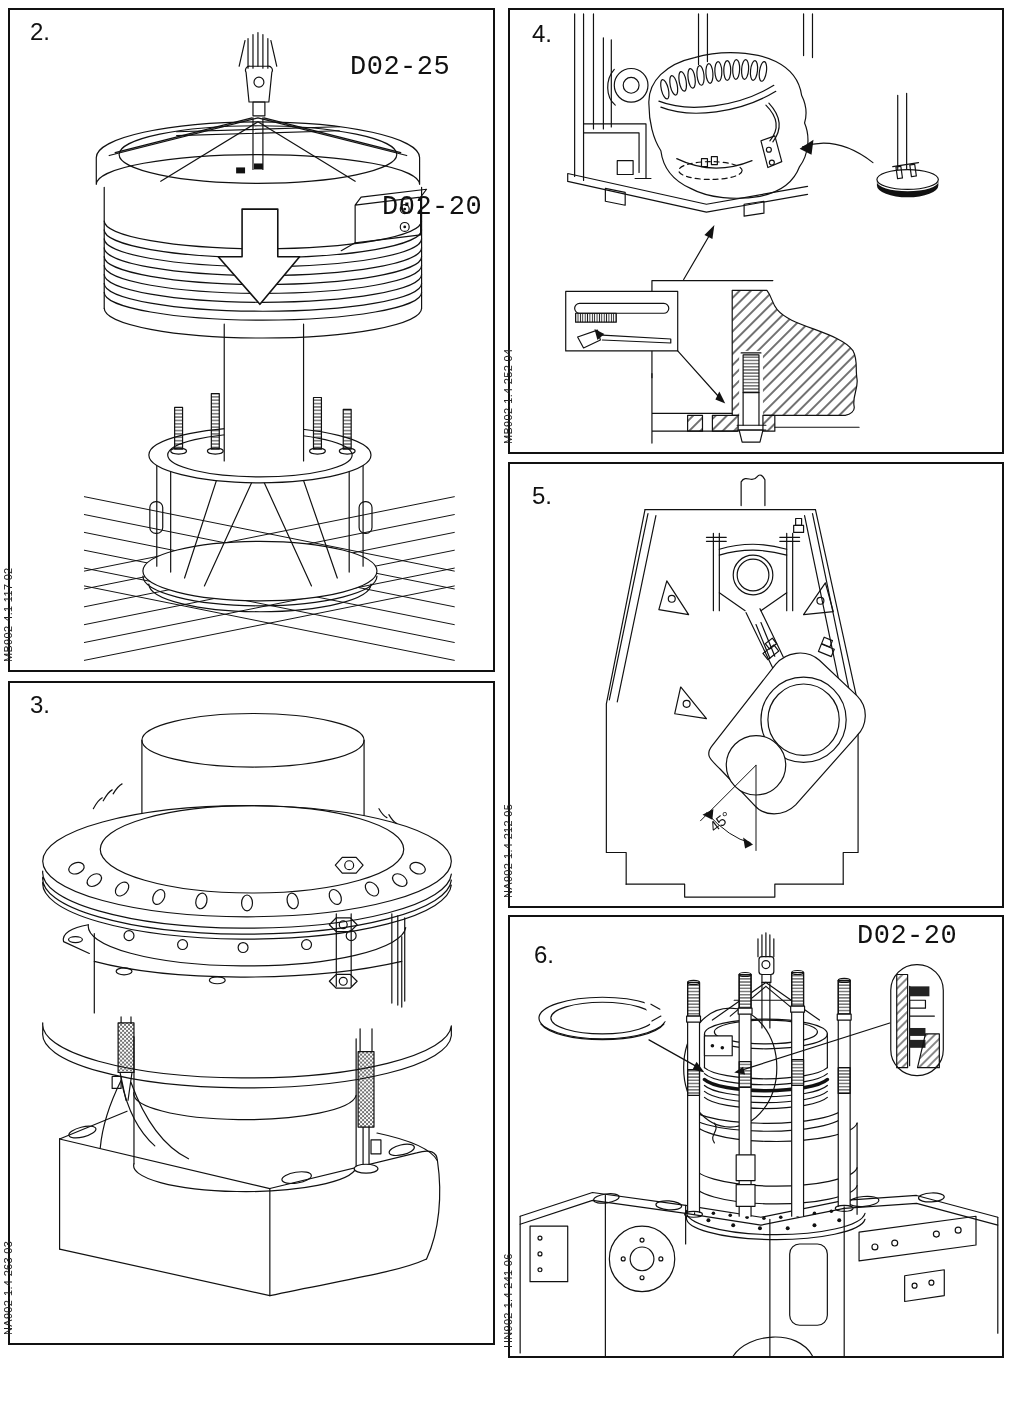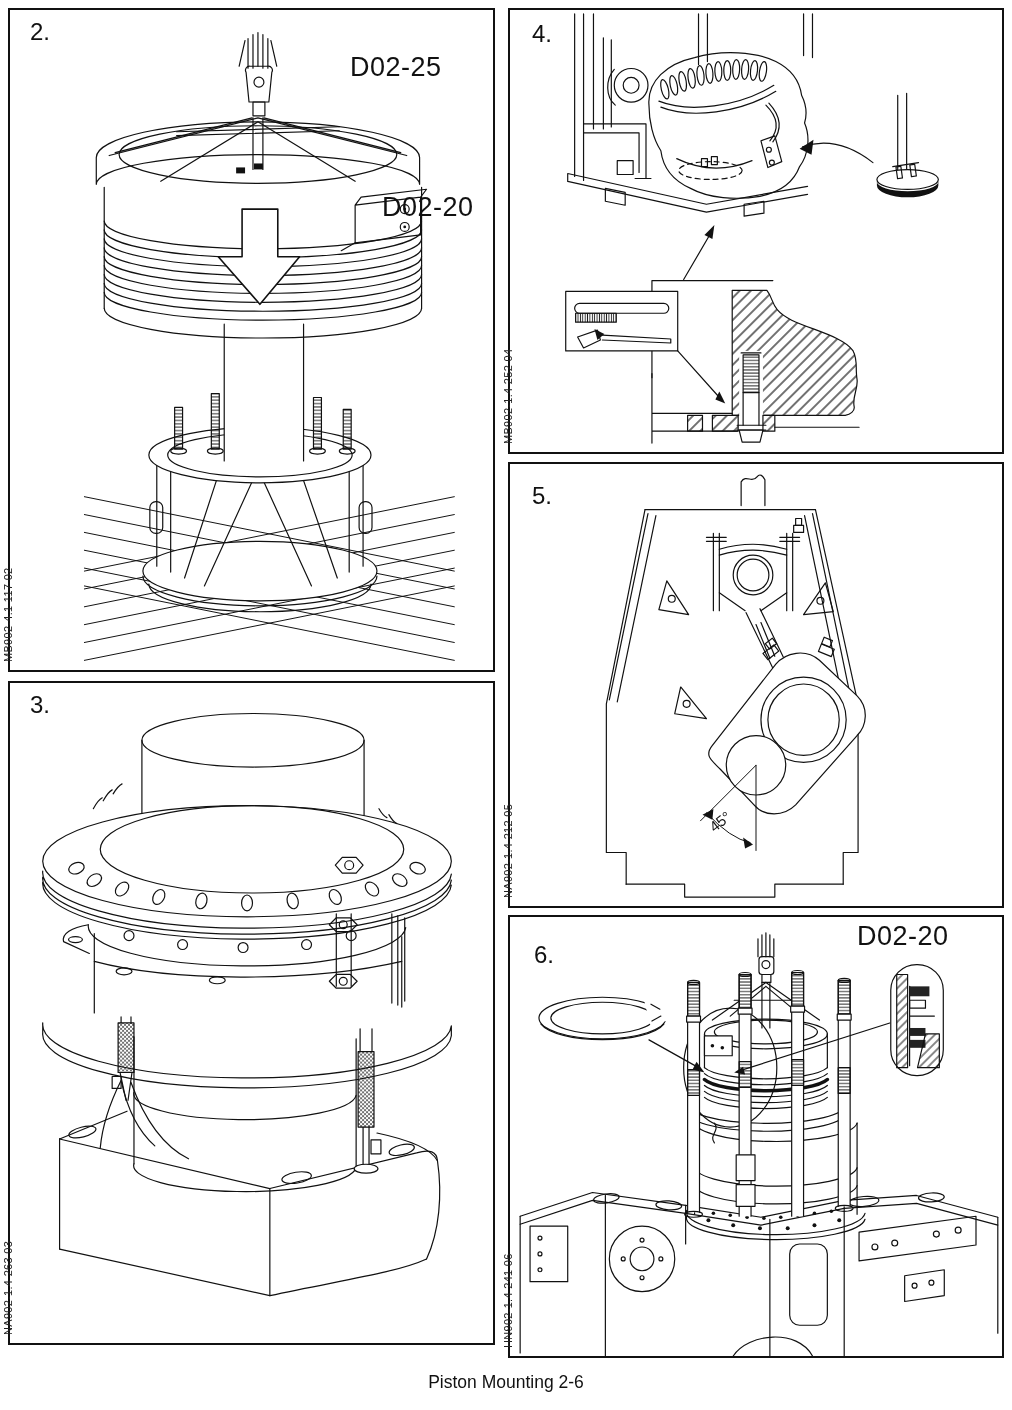--- a/index.html
+++ b/index.html
@@ -1,21 +1,21 @@
 <!DOCTYPE html>
 <html><head>
 <meta charset="utf-8">
 <style>
   html,body{margin:0;padding:0;background:#ffffff;}
   .page{position:relative;width:1012px;height:1410px;background:#ffffff;overflow:hidden;
         font-family:"Liberation Sans",sans-serif;color:#111;}
   figure.panel{position:absolute;margin:0;background:#fff;border:2px solid #111;box-sizing:border-box;}
   .panel svg{position:absolute;left:0;top:0;width:100%;height:100%;}
   .pnum{position:absolute;font-size:24px;line-height:1;color:#111;z-index:5;}
-  .plabel{position:absolute;font-size:27px;line-height:1;color:#111;letter-spacing:.5px;z-index:5;}
+  .plabel{position:absolute;font-size:27px;line-height:1;color:#111;letter-spacing:.5px;z-index:5;font-family:Liberation Mono, monospace;}
   .refcode{position:absolute;left:4px;bottom:8px;transform-origin:0 100%;transform:rotate(-90deg);
            font-size:11px;line-height:1;white-space:nowrap;color:#222;letter-spacing:.3px;z-index:5;}
   .caption{position:absolute;left:0;right:0;top:1372px;text-align:center;font-size:17.5px;color:#111;}
 </style>
 </head>
 <body>
 
 <div class="page">
 
   <figure class="panel" style="left:8px;top:8px;width:487px;height:664px">
@@ -518,14 +518,13 @@
           <path d="M403,100 H428"></path>
         </g>
         <g>
           <path d="M383,107 L232,155"></path>
           <polygon points="226,157 237,159 235,151" fill="#111" stroke="none"></polygon>
         </g>
       </g>
     </svg>
   </figure>
 
-  <div class="caption">Piston Mounting 2-6</div>
 </div>
 
 </body></html>

